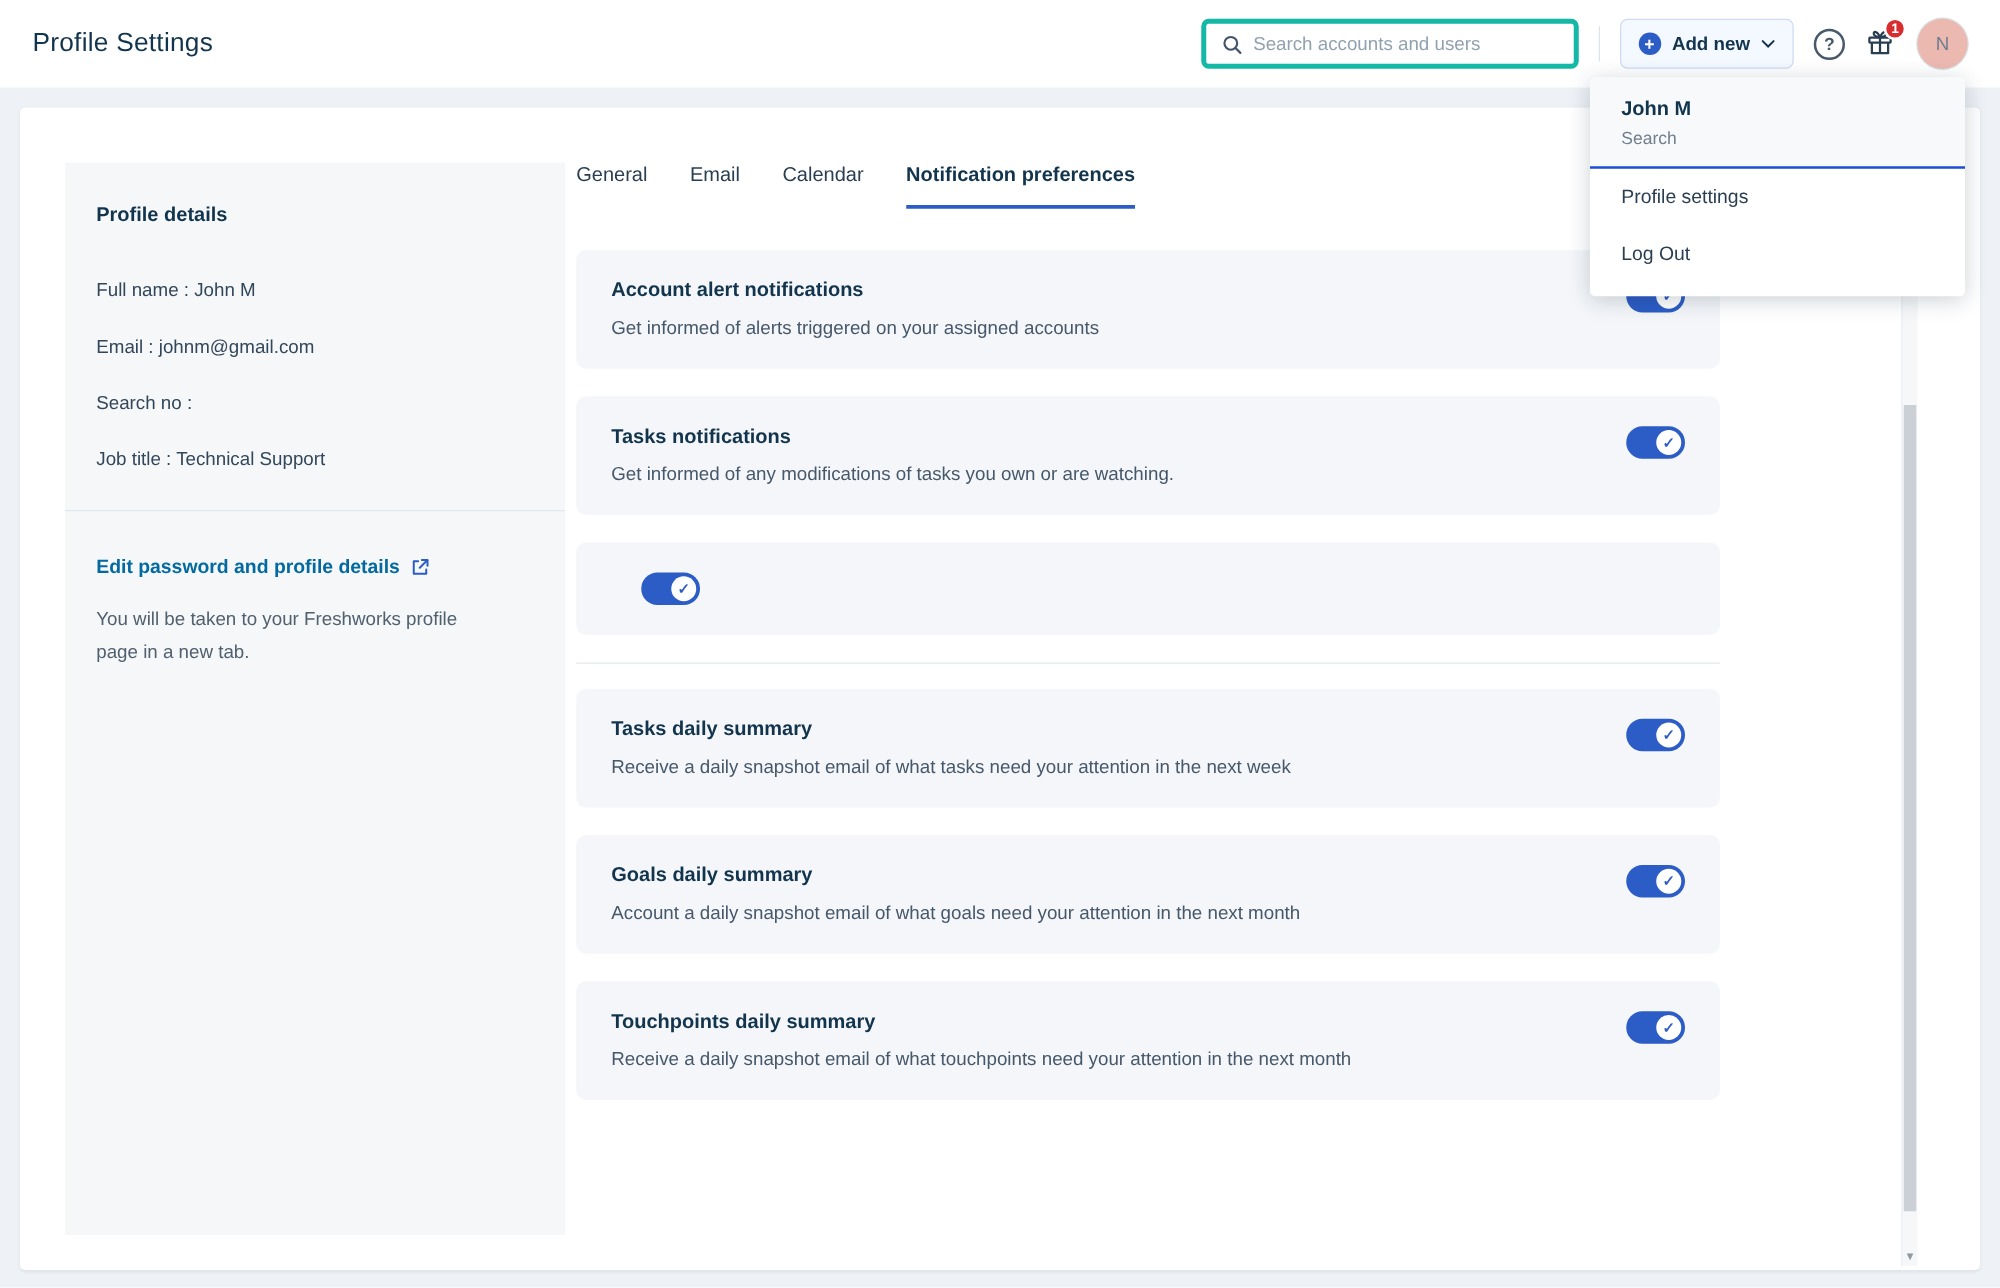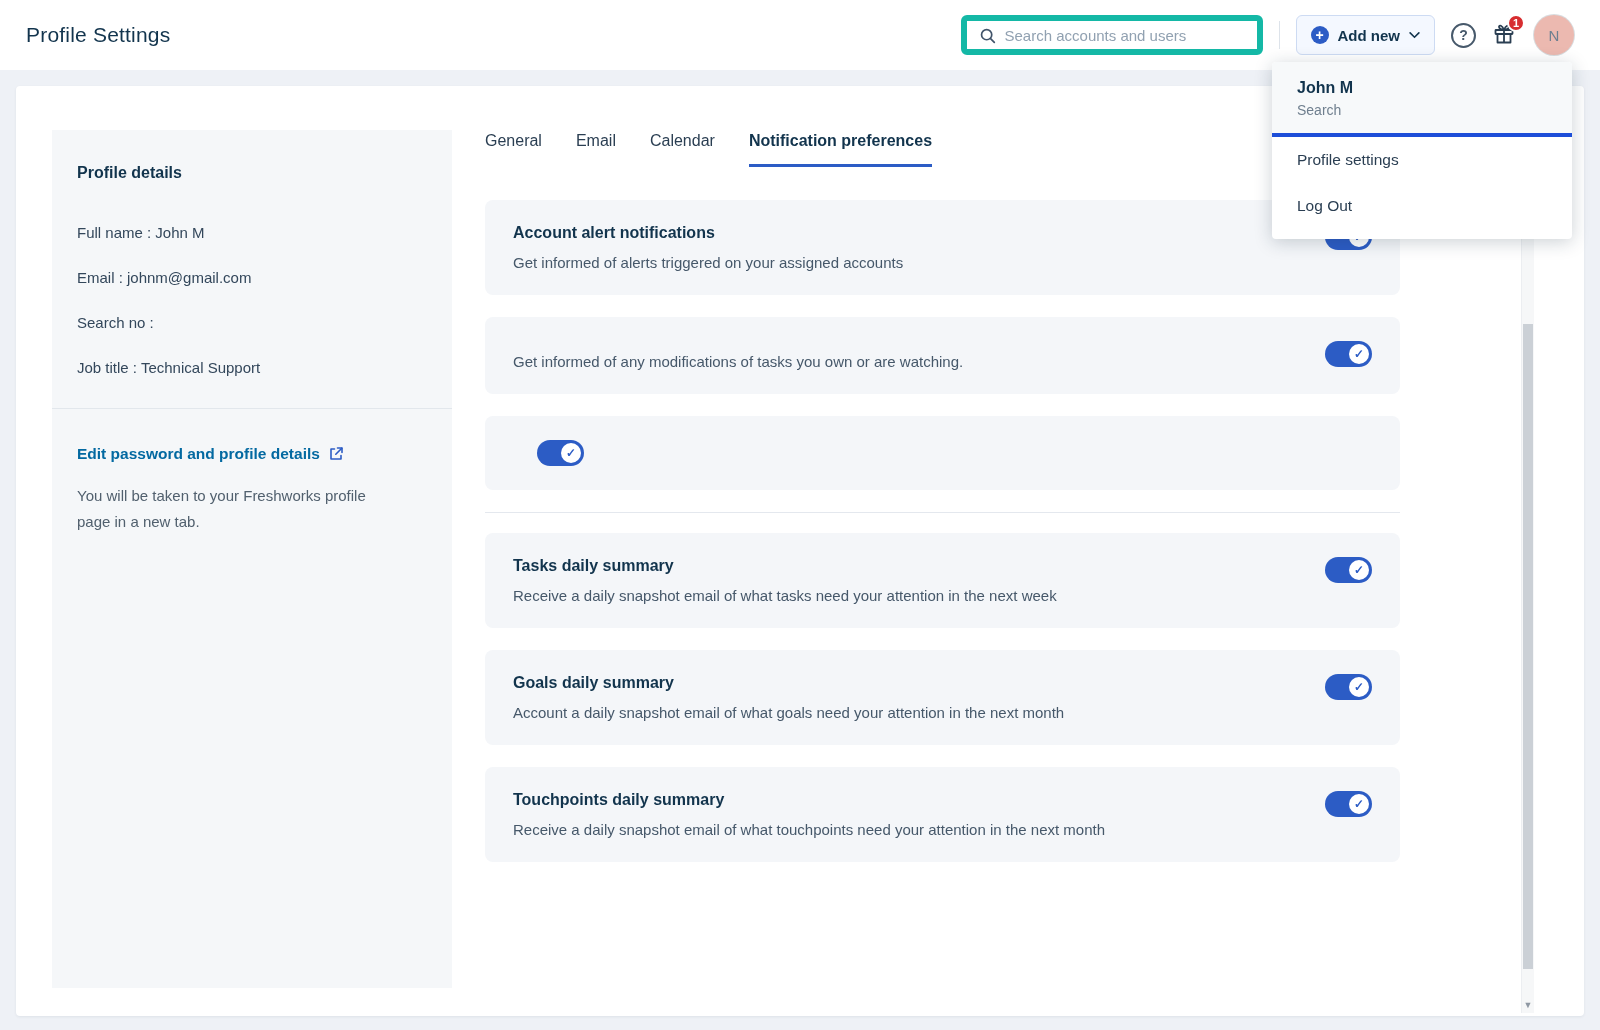--- a/index.html
+++ b/index.html
@@ -18,21 +18,21 @@
     display: flex;
     align-items: center;
     justify-content: space-between;
     padding: 0 26px;
   }
   .page-title { font-size: 21px; font-weight: 500; color: #12344d; letter-spacing: .2px; }
   .topbar-right { display: flex; align-items: center; gap: 16px; }
 
   .search {
     width: 302px; height: 40px;
-    border: 6px solid #14b8a6; border-radius: 6px;
+    border: 4px solid #14b8a6; border-radius: 6px;
     display: flex; align-items: center; gap: 9px;
     padding: 1px 12px; background: #fff;
   }
   .search input {
     border: none; outline: none; flex: 1;
     font-family: "Liberation Sans", sans-serif;
     font-size: 15px; color: #12344d; background: transparent;
   }
   .search input::placeholder { color: #91a1b1; }
 
@@ -93,21 +93,21 @@
   .panel-field { font-size: 15px; color: #33475b; margin-bottom: 28px; }
   .panel-divider { height: 1px; background: #e2e7ec; margin: 32px -25px 36px -25px; }
   .edit-link {
     display: flex; align-items: center; gap: 8px;
     color: #0369a1; font-size: 15.5px; font-weight: 700;
     cursor: pointer; text-decoration: none; margin-bottom: 20px;
   }
   .panel-note { font-size: 15px; color: #51606e; line-height: 1.75; max-width: 290px; }
 
   
-  .content { position: absolute; left: 469px; top: 46px; width: 915px; }
+  .content { position: absolute; left: 445px; top: 46px; width: 915px; }
   .tabs { display: flex; gap: 34px; margin-bottom: 33px; }
   .tab {
     font-size: 16px; color: #2a3e52; padding-bottom: 14px;
     border-bottom: 3px solid transparent; cursor: pointer;
   }
   .tab.active { font-weight: 700; color: #12344d; border-bottom-color: #2c5cc5; }
 
   .notif {
     background: #f4f6f9; border-radius: 8px;
     padding: 24px 28px; margin-bottom: 22px;
@@ -147,21 +147,21 @@
 
   
   .user-menu {
     position: absolute; top: 62px; right: 28px; width: 300px;
     background: #fff; border-radius: 4px; z-index: 50;
     box-shadow: 0 3px 18px rgba(25,45,65,0.22);
     padding-bottom: 10px; overflow: hidden;
   }
   .menu-header {
     background: #f7f9fa; padding: 17px 25px 15px 25px;
-    border-bottom: 4px solid #1d4ed8;
+    border-bottom: 2px solid #1d4ed8;
   }
   .menu-name { font-size: 16px; font-weight: 700; color: #12344d; }
   .menu-role { font-size: 14px; color: #6f7f8e; margin-top: 5px; }
   .menu-item {
     padding: 14px 25px; font-size: 15.5px; color: #2a3e52; cursor: pointer;
   }
 </style>
 </head>
 <body>
 
@@ -249,20 +249,21 @@
         <div class="notif-title">Account alert notifications</div>
         <div class="notif-desc">Get informed of alerts triggered on your assigned accounts</div>
       </div>
       <div class="toggle">
         <span class="knob">✓</span>
       </div>
     </div>
 
     <div class="notif">
       <div class="notif-text">
+        <div class="notif-title">Tasks notifications</div>
         <div class="notif-desc">Get informed of any modifications of tasks you own or are watching.</div>
       </div>
       <div class="toggle">
         <span class="knob">✓</span>
       </div>
     </div>
 
     <div class="notif">
       <div class="toggle">
         <span class="knob">✓</span>

